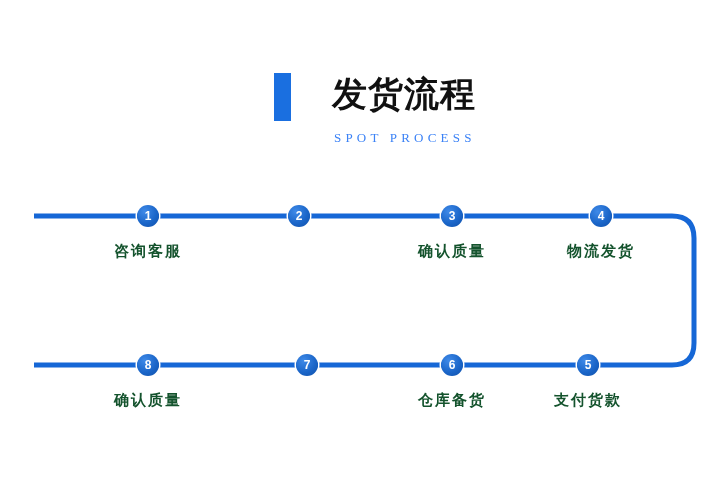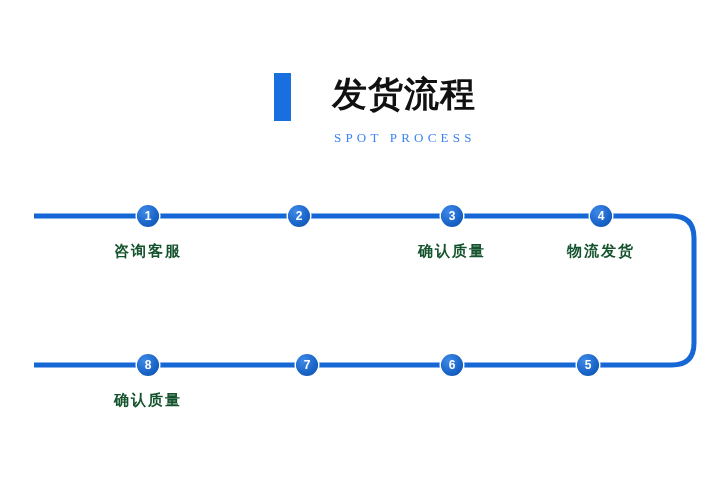--- a/index.html
+++ b/index.html
@@ -130,23 +130,25 @@
         <div class="step" style="left: 452px; top: 205px;">
           <div class="step-circle">3</div>
           <div class="step-label">确认质量</div>
         </div>
         <div class="step" style="left: 601px; top: 205px;">
           <div class="step-circle">4</div>
           <div class="step-label">物流发货</div>
         </div>
         <div class="step" style="left: 588px; top: 354px;">
           <div class="step-circle">5</div>
+          <div class="step-label">支付货款</div>
         </div>
         <div class="step" style="left: 452px; top: 354px;">
           <div class="step-circle">6</div>
+          <div class="step-label">仓库备货</div>
         </div>
         <div class="step" style="left: 307px; top: 354px;">
           <div class="step-circle">7</div>
         </div>
         <div class="step" style="left: 148px; top: 354px;">
           <div class="step-circle">8</div>
           <div class="step-label">确认质量</div>
         </div>
       </div>
   </div>

